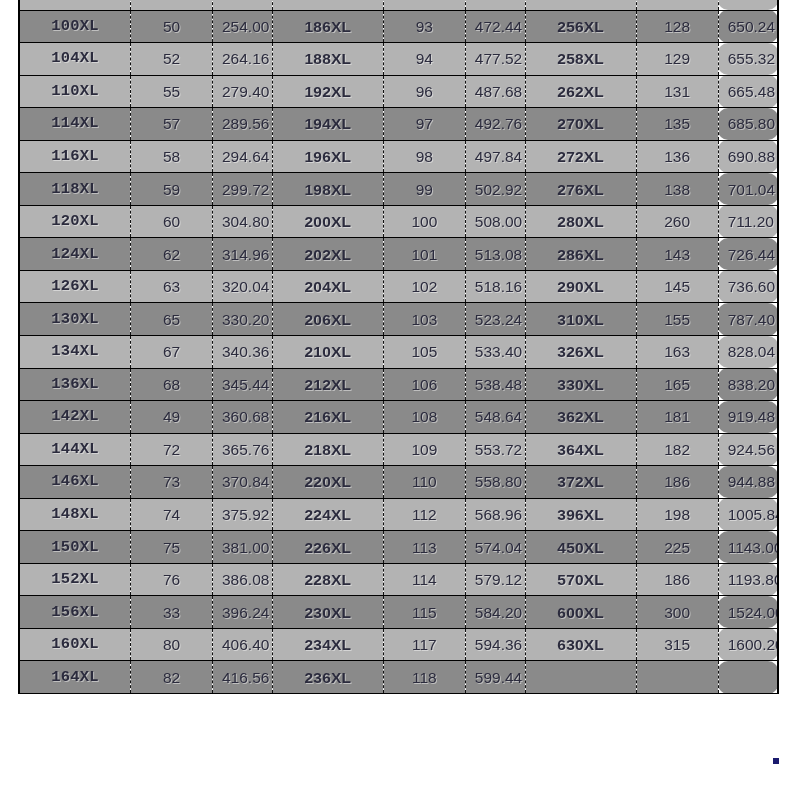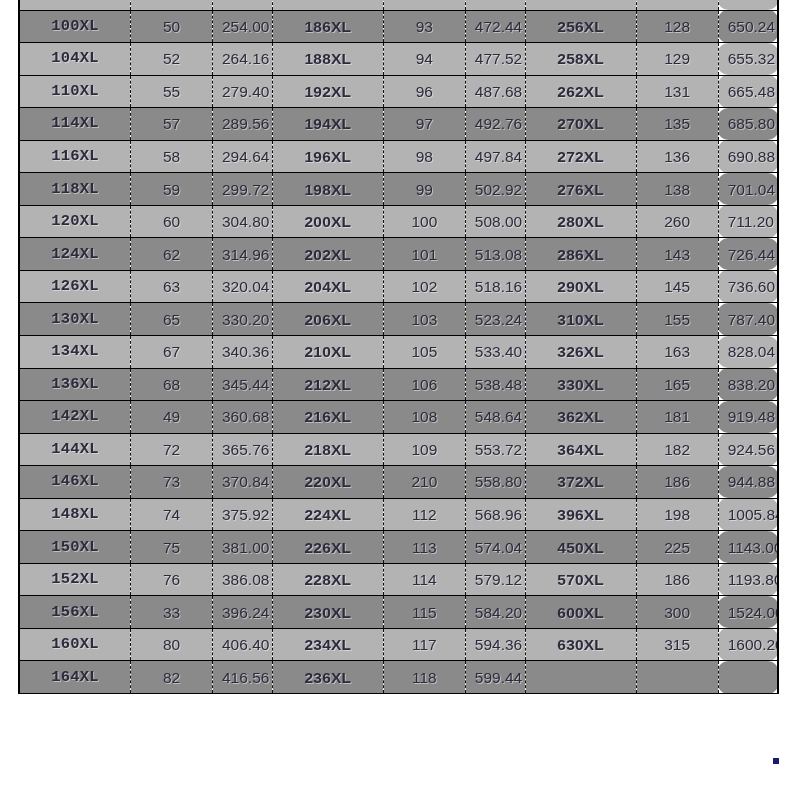--- a/index.html
+++ b/index.html
@@ -257,21 +257,21 @@
             <td class="c-length">553.72</td>
             <td class="c-code">364XL</td>
             <td class="c-teeth">182</td>
             <td class="c-length last-col">924.56</td>
           </tr>
           <tr class="band-dark">
             <td class="c-code first-col">146XL</td>
             <td class="c-teeth">73</td>
             <td class="c-length">370.84</td>
             <td class="c-code">220XL</td>
-            <td class="c-teeth">210</td>
+            <td class="c-teeth">110</td>
             <td class="c-length">558.80</td>
             <td class="c-code">372XL</td>
             <td class="c-teeth">186</td>
             <td class="c-length last-col">944.88</td>
           </tr>
           <tr class="band-light">
             <td class="c-code first-col">148XL</td>
             <td class="c-teeth">74</td>
             <td class="c-length">375.92</td>
             <td class="c-code">224XL</td>

